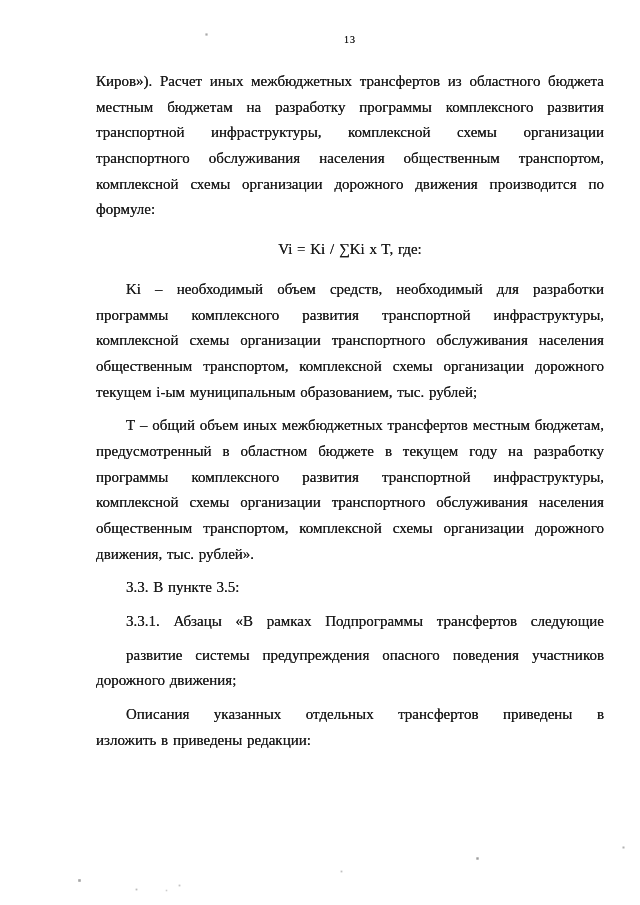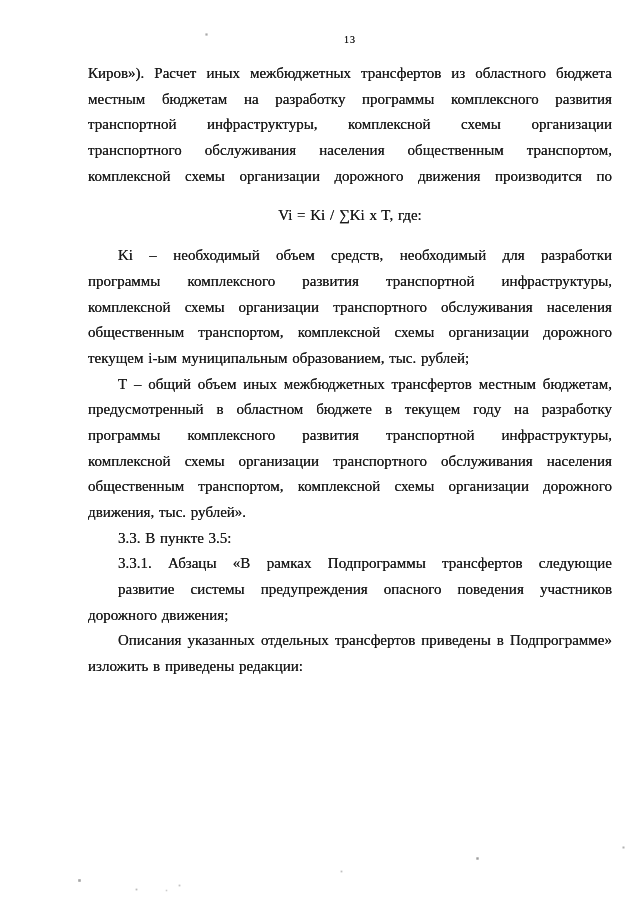--- a/index.html
+++ b/index.html
@@ -27,21 +27,21 @@
     font-size: 10px;
     letter-spacing: 1px;
     text-shadow: 0 0 0.35px currentColor;
   }
   .content {
     position: absolute;
     top: 61px;
     left: 88px;
     width: 524px;
   }
-  .paragraph { margin: 0; }
+  .paragraph { margin: 8px; }
   .line {
     font-size: 15px;
     line-height: 25.7px;
     height: 25.7px;
     overflow: hidden;
     text-align: justify;
     text-align-last: justify;
     white-space: normal;
     word-spacing: 1px;
     text-shadow: 0 0 0.35px currentColor;
@@ -88,20 +88,21 @@
 
 <div class="page">
   <div class="page-number">13</div>
   <div class="content">
       <div class="paragraph body">
         <div class="line first fill">Киров»). Расчет иных межбюджетных трансфертов из областного бюджета</div>
         <div class="line fill">местным бюджетам на разработку программы комплексного развития</div>
         <div class="line fill">транспортной инфраструктуры, комплексной схемы организации</div>
         <div class="line fill">транспортного обслуживания населения общественным транспортом,</div>
         <div class="line fill">комплексной схемы организации дорожного движения производится по</div>
+        <div class="line last">формуле:</div>
       </div>
       <div class="paragraph formula">
         <div class="line first last">Vi = Ki / ∑Ki x T, где:</div>
       </div>
       <div class="paragraph body indent">
         <div class="line first fill">Ki – необходимый объем средств, необходимый для разработки</div>
         <div class="line fill">программы комплексного развития транспортной инфраструктуры,</div>
         <div class="line fill">комплексной схемы организации транспортного обслуживания населения</div>
         <div class="line fill">общественным транспортом, комплексной схемы организации дорожного</div>
         <div class="line last">текущем i-ым муниципальным образованием, тыс. рублей;</div>

